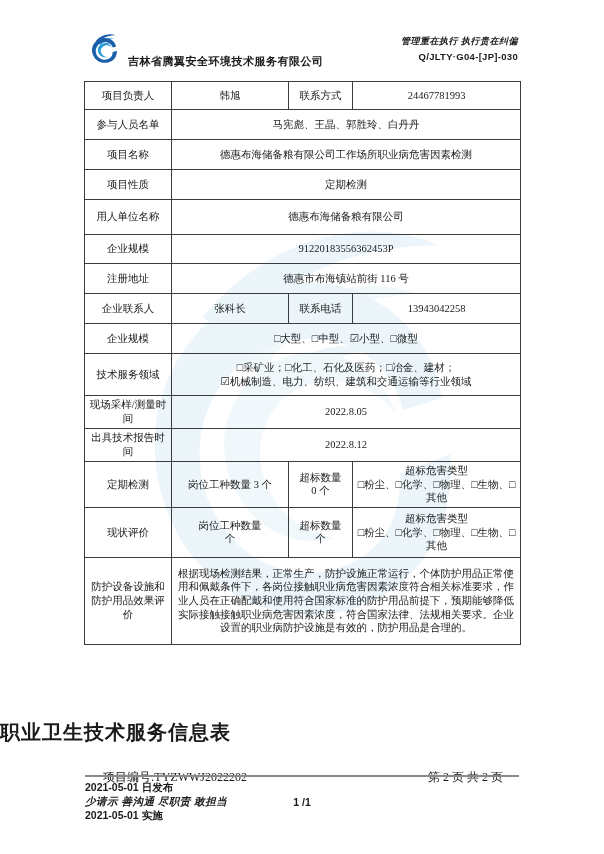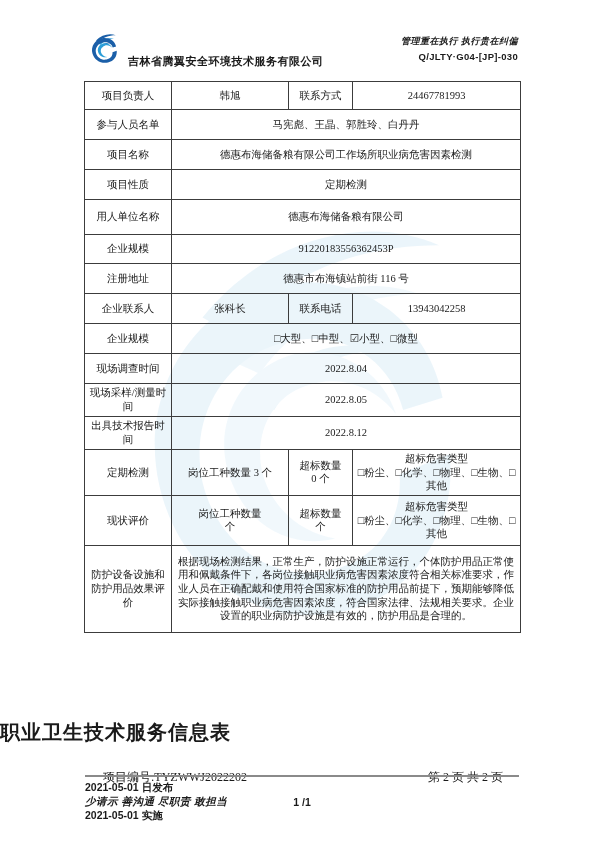--- a/index.html
+++ b/index.html
@@ -177,25 +177,28 @@
       <td>张科长</td>
       <td>联系电话</td>
       <td>13943042258</td>
     </tr>
 
     <tr class="r9">
       <td>企业规模</td>
       <td colspan="3">□大型、□中型、☑小型、□微型</td>
     </tr>
 
-
-    <tr class="r11">
-      <td>现场调查时间</td>
-      <td colspan="3">2022.8.04</td>
-    </tr>
+    <tr class="r10">
+      <td>技术服务领域</td>
+      <td colspan="3">
+        <div>□采矿业；□化工、石化及医药；□冶金、建材；</div>
+        <div>☑机械制造、电力、纺织、建筑和交通运输等行业领域</div>
+      </td>
+    </tr>
+
 
     <tr class="r12">
       <td>现场采样/测量时间</td>
       <td colspan="3">2022.8.05</td>
     </tr>
 
     <tr class="r13">
       <td>出具技术报告时间</td>
       <td colspan="3">2022.8.12</td>
     </tr>

